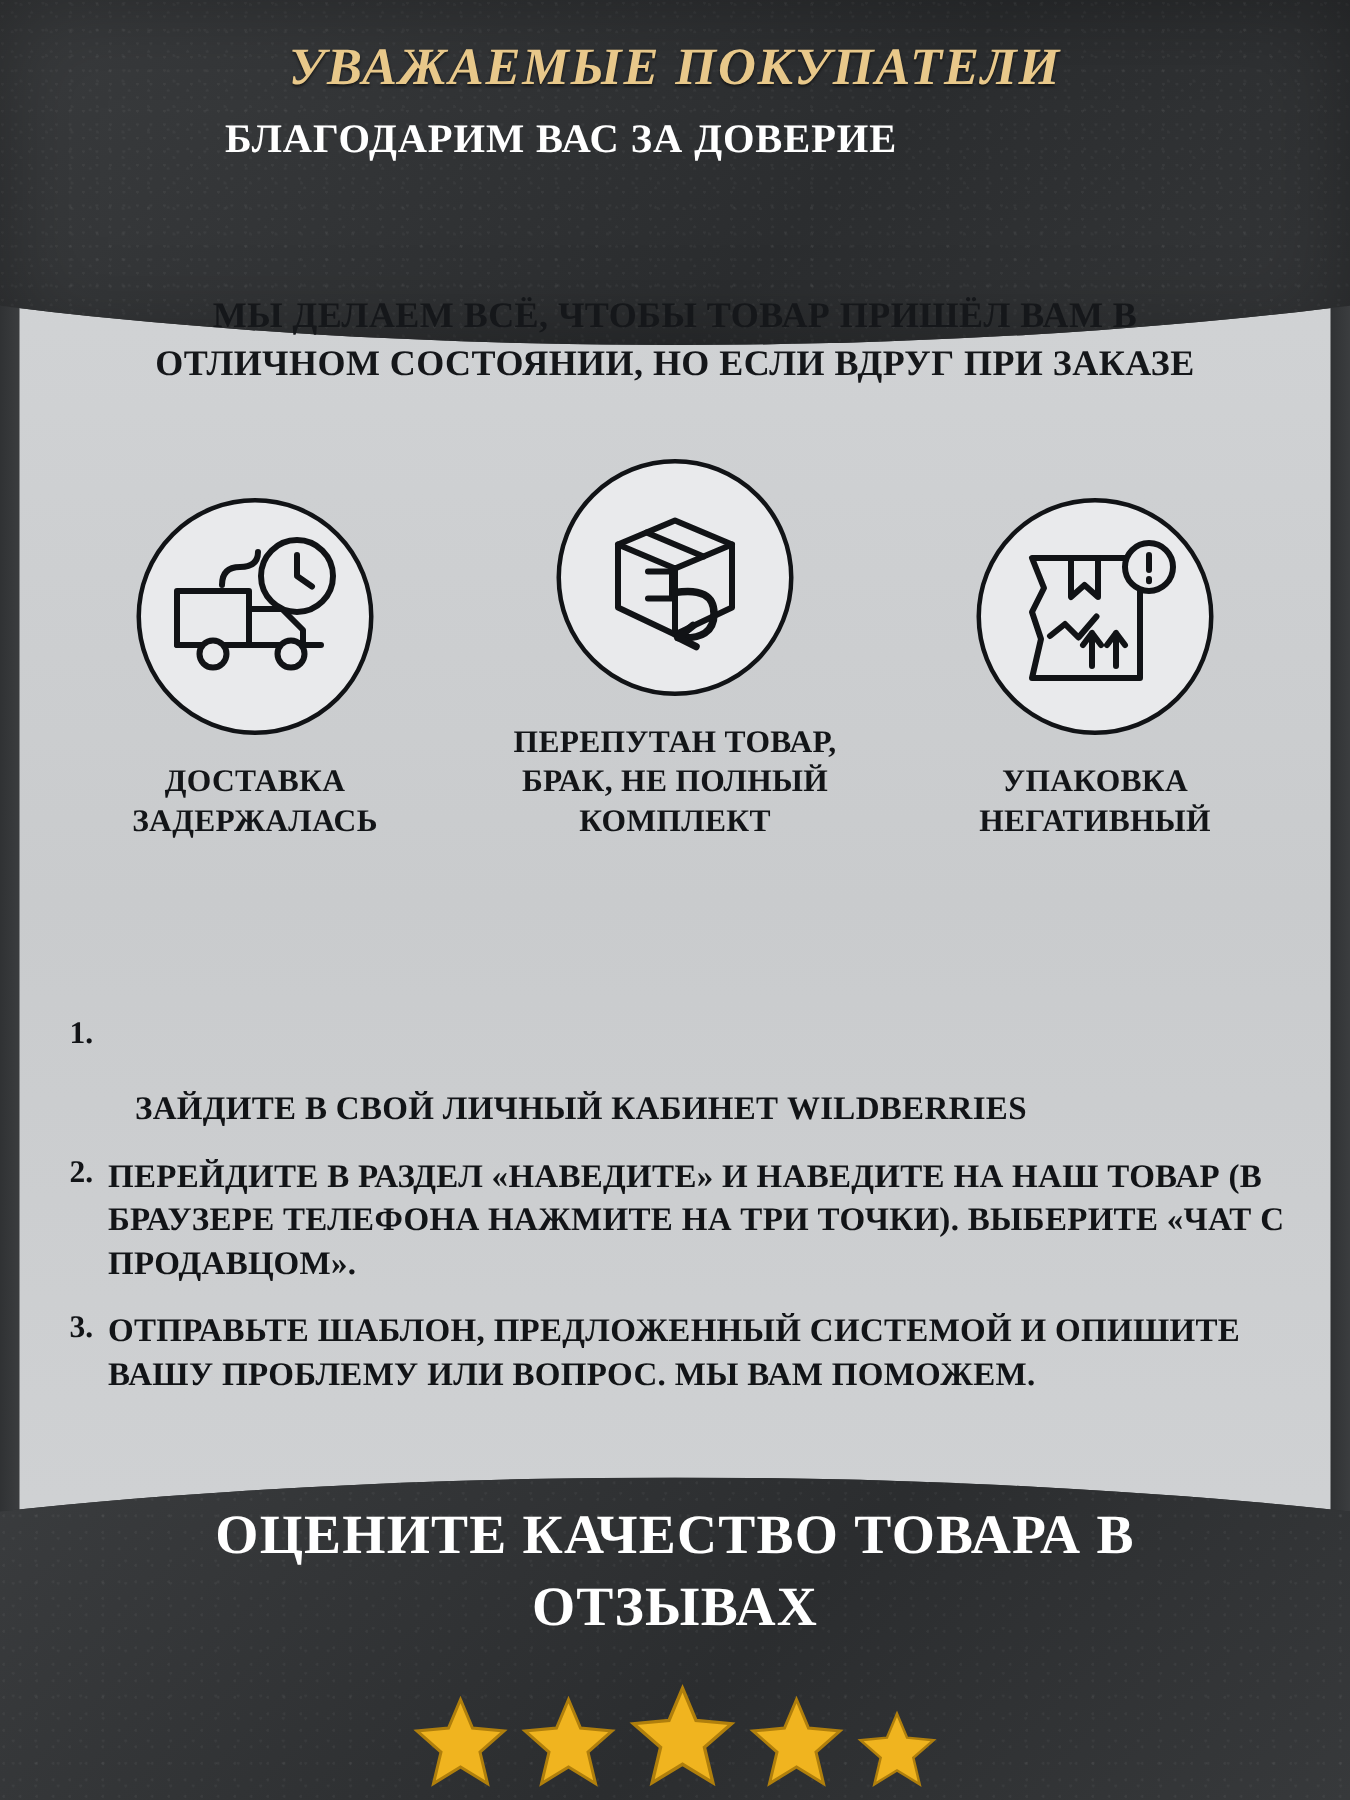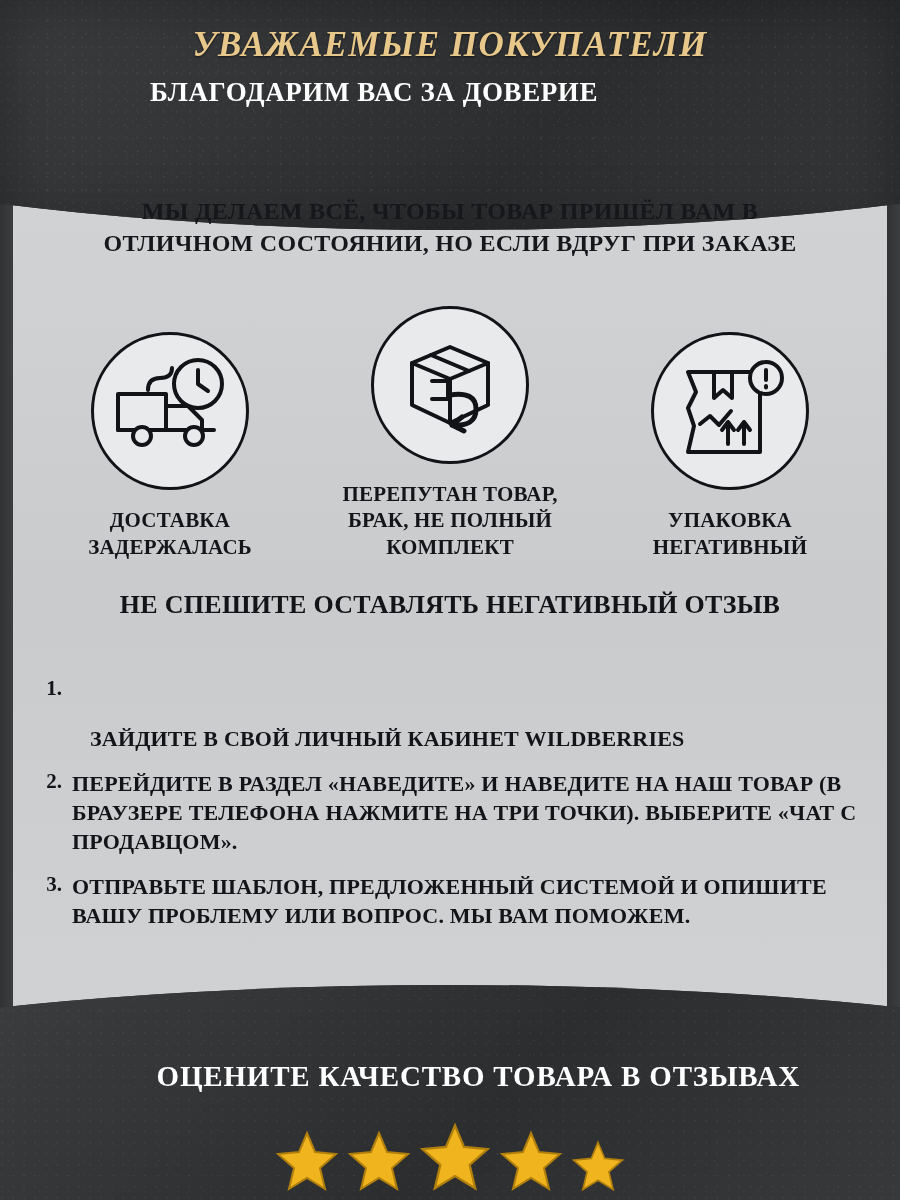--- a/index.html
+++ b/index.html
@@ -192,23 +192,23 @@
        radial-gradient(circle at 58% 70%, rgba(255,255,255,0.04) 0 1px, transparent 1px),
        linear-gradient(135deg,#3a3c3e 0%, #2b2d2f 55%, #37393b 100%);
     background-size: 11px 11px, 15px 15px, 100% 100%;
     clip-path: ellipse(112% 100% at 50% 100%);
   }
   .footer-title {
     position: absolute;
     bottom: 104px;
     left: 100px;
     width: 700px;
-    text-align: right;
+    text-align: center;
     color: #ffffff;
-    font-size: 29px;
+    font-size: 37px;
     font-weight: bold;
     line-height: 1.3;
     letter-spacing: 0.8px;
     z-index: 3;
   }
   .stars {
     position: absolute;
     bottom: 8px;
     left: 0;
     width: 900px;
@@ -277,21 +277,20 @@
           <path d="M74 88 v-22 l-6 8 M74 66 l6 8"></path>
           <circle cx="96" cy="22" r="16" fill="#e9eaec"></circle>
           <path d="M96 14 v10 M96 30 v1.5"></path>
         </svg>
       </div>
       <div class="icon-caption">УПАКОВКА НЕГАТИВНЫЙ</div>
     </div>
 
   </div>
 
-  <div class="warn">НЕ СПЕШИТЕ ОСТАВЛЯТЬ НЕГАТИВНЫЙ ОТЗЫВ</div>
 
   <div class="steps">
     <div class="step step-1">
       <div class="step-num">1.</div>
       <div class="step-text">ЗАЙДИТЕ В СВОЙ ЛИЧНЫЙ КАБИНЕТ  WILDBERRIES</div>
     </div>
     <div class="step step-2">
       <div class="step-num">2.</div>
       <div class="step-text">ПЕРЕЙДИТЕ В РАЗДЕЛ «НАВЕДИТЕ» И НАВЕДИТЕ НА НАШ ТОВАР (В БРАУЗЕРЕ ТЕЛЕФОНА НАЖМИТЕ НА ТРИ ТОЧКИ). ВЫБЕРИТЕ «ЧАТ С ПРОДАВЦОМ».</div>
     </div>

